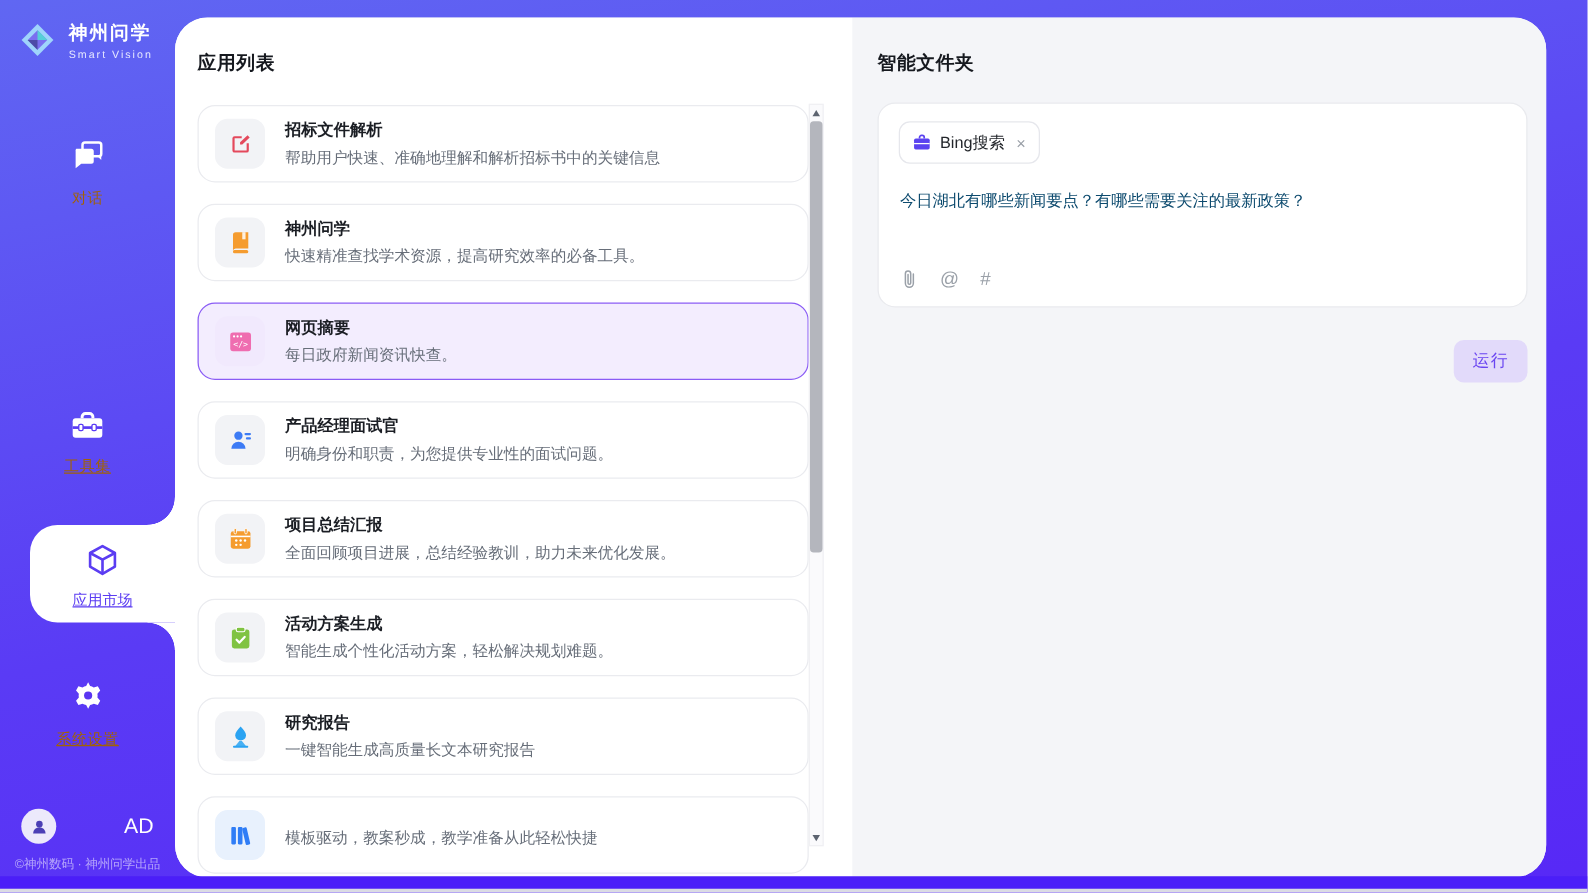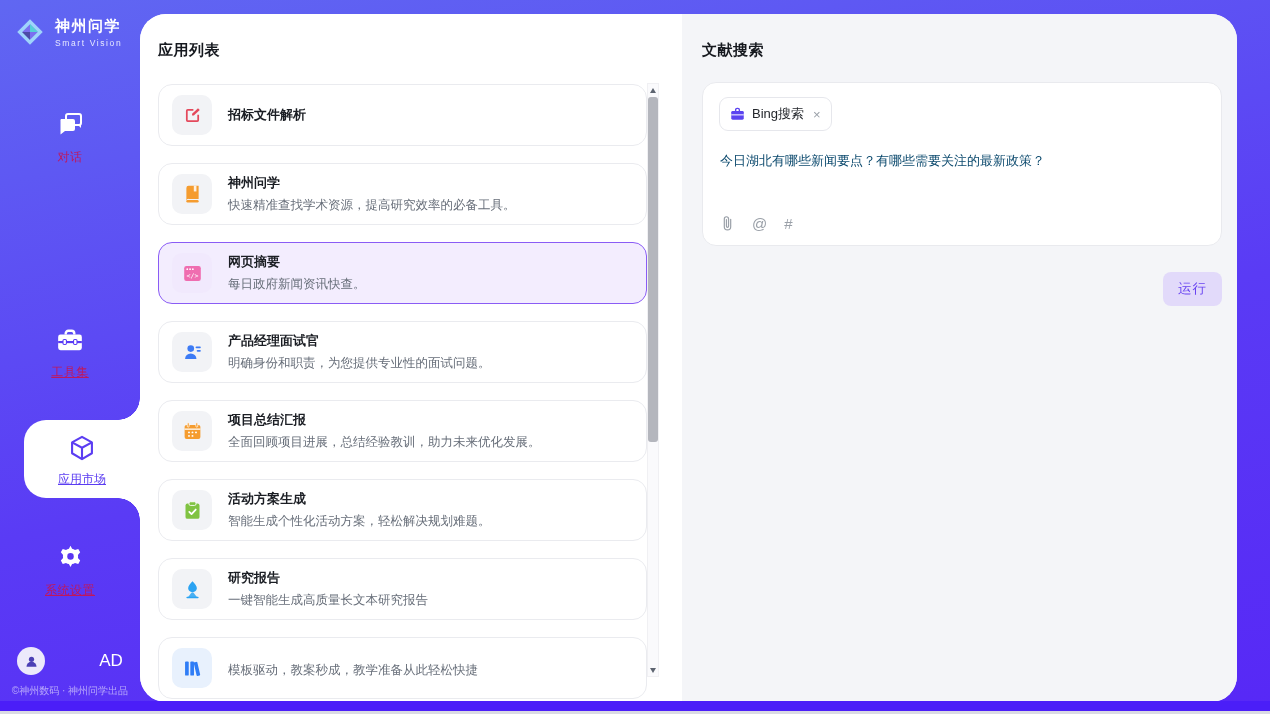--- a/index.html
+++ b/index.html
@@ -8,21 +8,21 @@
     position:relative;
     font-family:"Liberation Sans","DejaVu Sans",sans-serif;
     background:linear-gradient(168deg,#6067f2 0%,#5a3bf5 55%,#5728f6 100%);
   }
 
   
   .sidebar { position:absolute; left:0; top:0; width:140px; height:701px; z-index:2; }
   .logo-row { position:absolute; top:15px; left:13px; display:flex; align-items:center; gap:8px; }
   .logo-cn { color:#fff; font-size:15px; font-weight:bold; letter-spacing:1.5px; }
   .logo-en { color:#e6e8ff; font-size:8.5px; letter-spacing:1.6px; margin-top:2px; }
-  .nav-item { position:absolute; width:140px; text-align:center; color:#be185d; cursor:pointer; }
+  .nav-item { position:absolute; width:140px; text-align:center; color:#a16207; cursor:pointer; }
   .nav-item .ni-label { display:block; font-size:12px; margin-top:7px; letter-spacing:.5px; }
   .u { text-decoration:underline; }
   .nav-active-bubble {
     position:absolute; top:420px; left:24px; width:116px; height:78px;
     background:#fff; border-radius:22px 0 0 22px; text-align:center; cursor:pointer;
   }
   .nav-active-bubble::before {
     content:""; position:absolute; top:-22px; right:0; width:22px; height:22px;
     background:radial-gradient(circle at 0 0, rgba(0,0,0,0) 21.5px, #fff 22px);
   }
@@ -161,20 +161,21 @@
 
       <div class="app-card">
         <span class="tile">
           <svg width="21" height="21" viewBox="0 0 24 24" fill="#e4495c">
             <path d="M4.5 6.5a2 2 0 012-2H13v2H6.5v11h11V11h2v6.5a2 2 0 01-2 2h-11a2 2 0 01-2-2v-11z"></path>
             <path d="M20.3 5.7l-2-2L11.5 10v2h2l6.8-6.3z"></path>
           </svg>
         </span>
         <div>
           <div class="card-title">招标文件解析</div>
+          <div class="card-desc">帮助用户快速、准确地理解和解析招标书中的关键信息</div>
         </div>
       </div>
 
       <div class="app-card">
         <span class="tile">
           <svg width="21" height="21" viewBox="0 0 24 24" fill="#f59c2f">
             <path d="M5 4.5A2.5 2.5 0 017.5 2H19v15H7.5A2.5 2.5 0 005 19.3V4.5z"></path>
             <rect x="5" y="18.2" width="14" height="3" rx="1.4"></rect>
             <rect x="13.5" y="2" width="3" height="6.5" fill="#fff" opacity=".85"></rect>
           </svg>
@@ -284,21 +285,21 @@
           <span class="tri-up"></span>
         </div>
       <div class="sb-thumb"></div>
       <div class="sb-down">
           <span class="tri-down"></span>
         </div>
     </div>
   </div>
 
   <div class="detail-panel">
-    <div class="panel-title" style="left:20px;">文献搜索</div>
+    <div class="panel-title" style="left:20px;">智能文件夹</div>
 
     <div class="input-card">
       <div class="tool-tag">
         <svg width="15" height="14" viewBox="0 0 24 22">
           <path d="M9 6V4.5A2.5 2.5 0 0111.5 2h1A2.5 2.5 0 0115 4.5V6" fill="none" stroke="#5b43f0" stroke-width="2.2"></path>
           <rect x="2" y="6" width="20" height="14" rx="2.2" fill="#5b43f0"></rect>
           <rect x="2" y="11.6" width="20" height="1.6" fill="#fff"></rect>
         </svg>
         <span class="tag-label">Bing搜索</span>
         <span class="tag-close">×</span>

